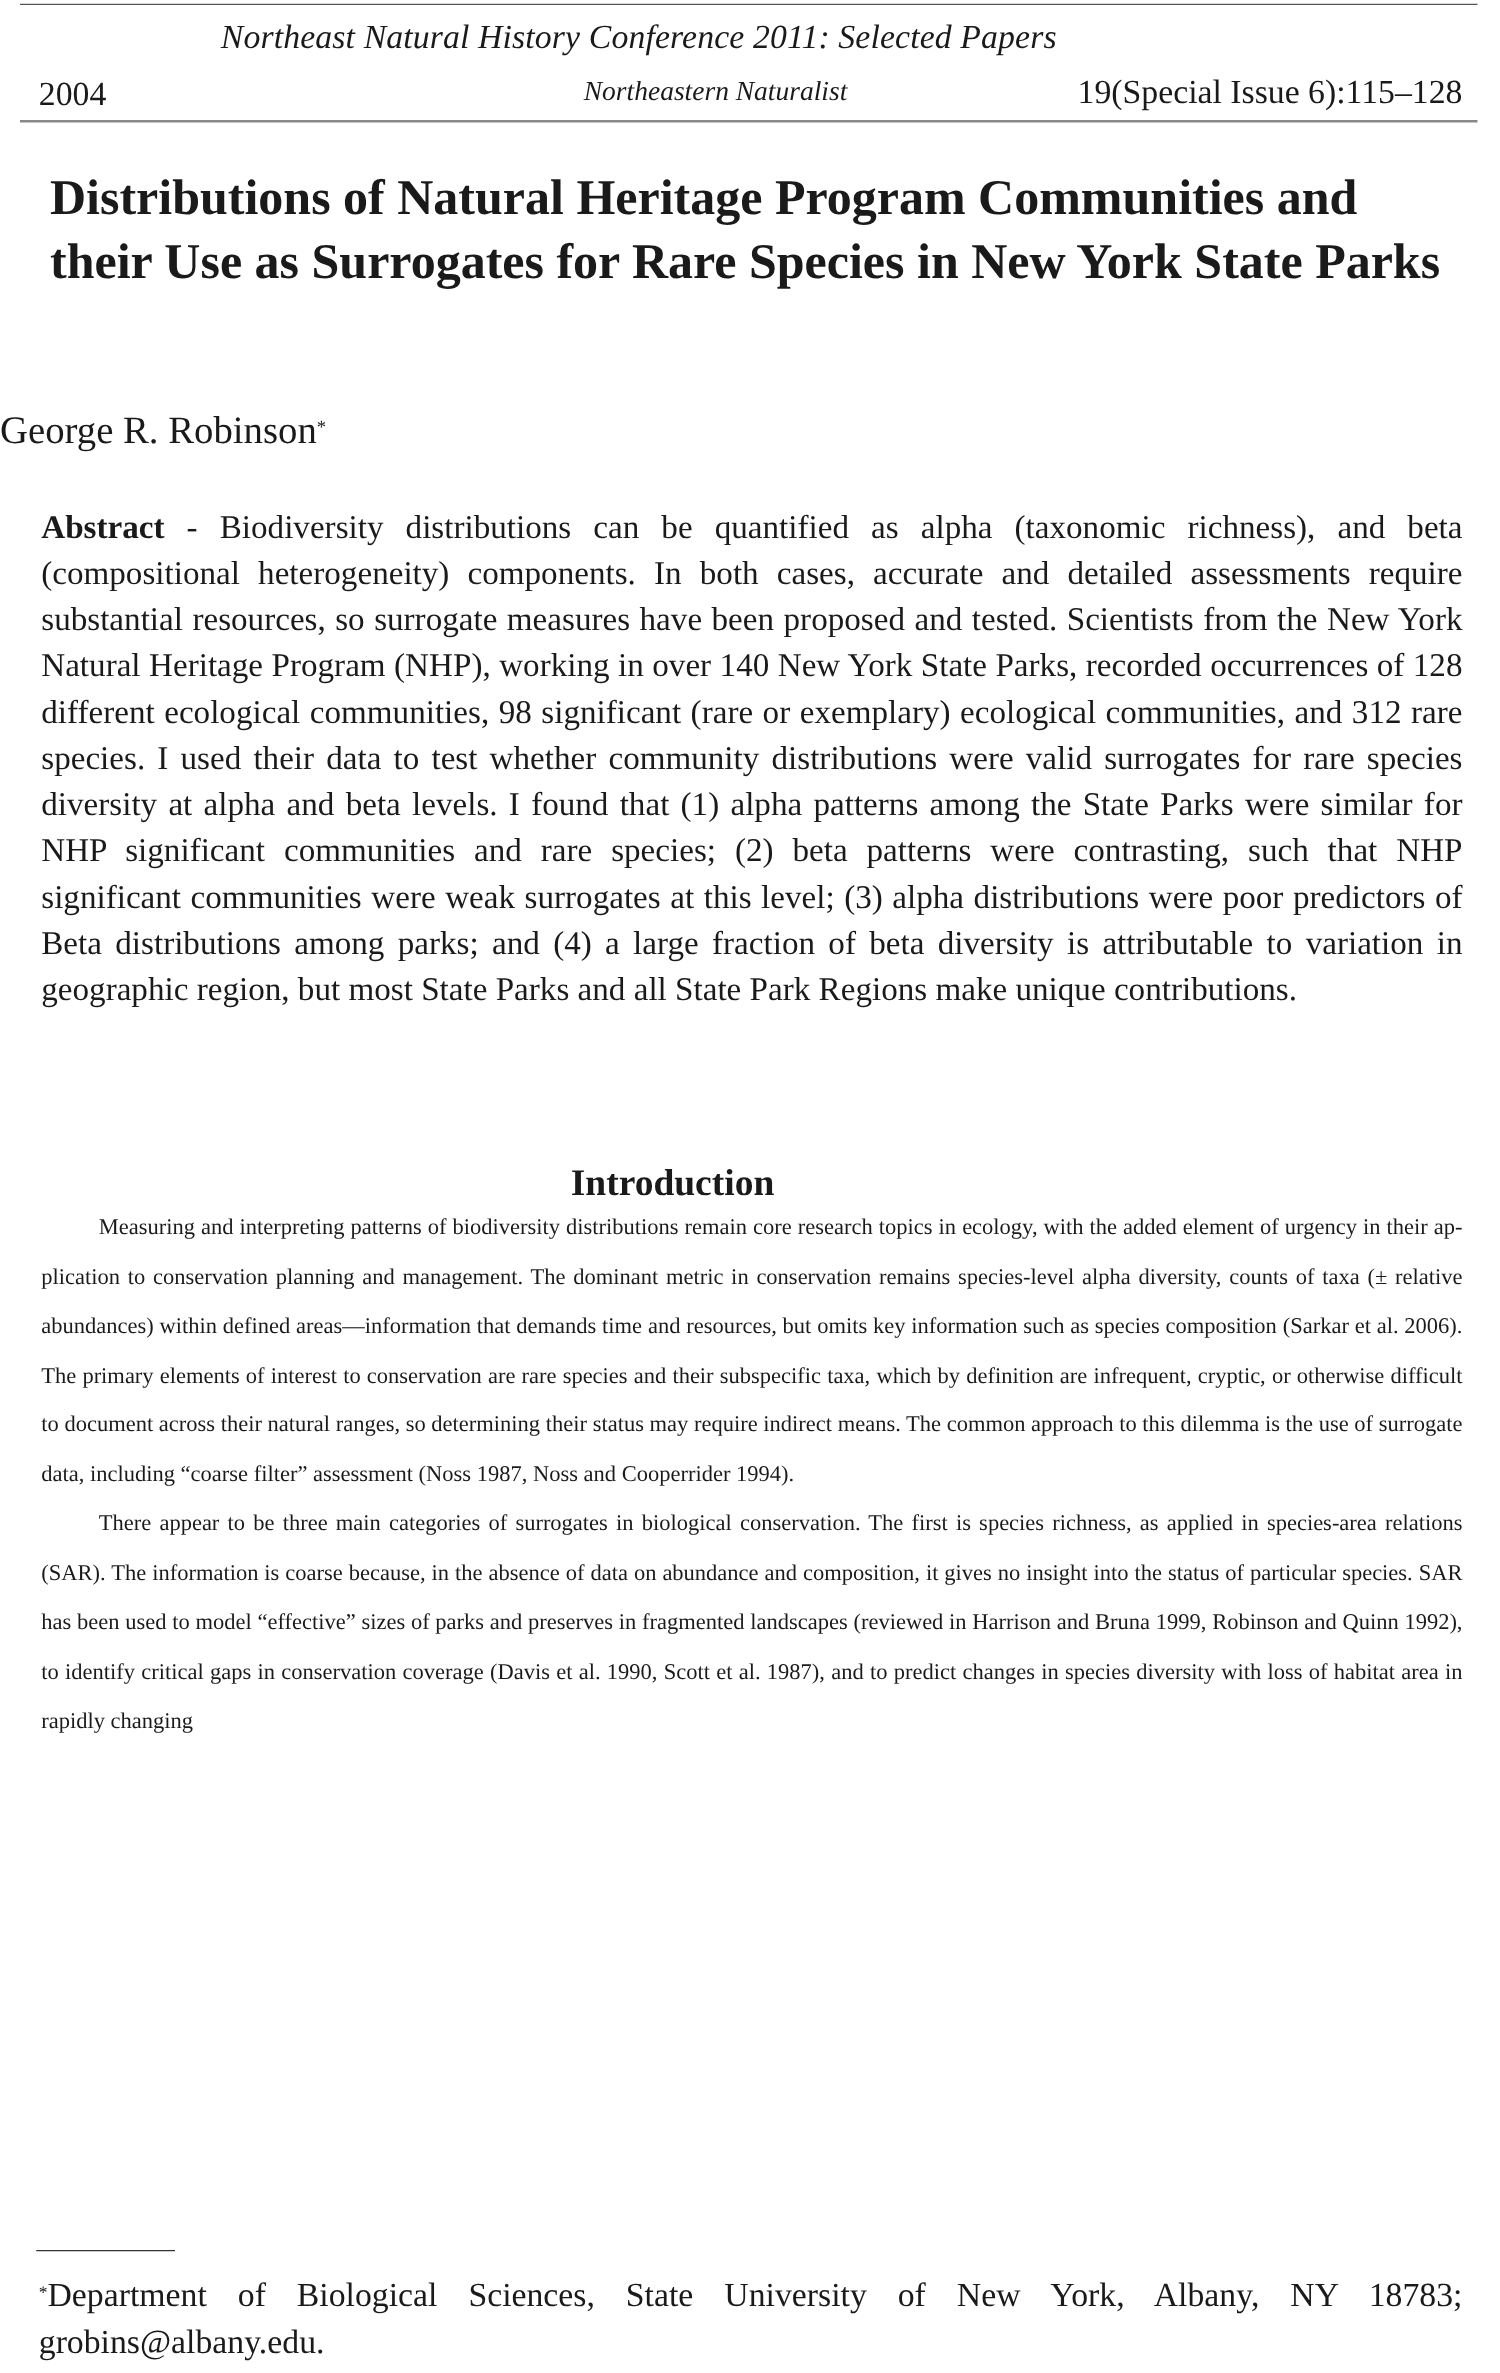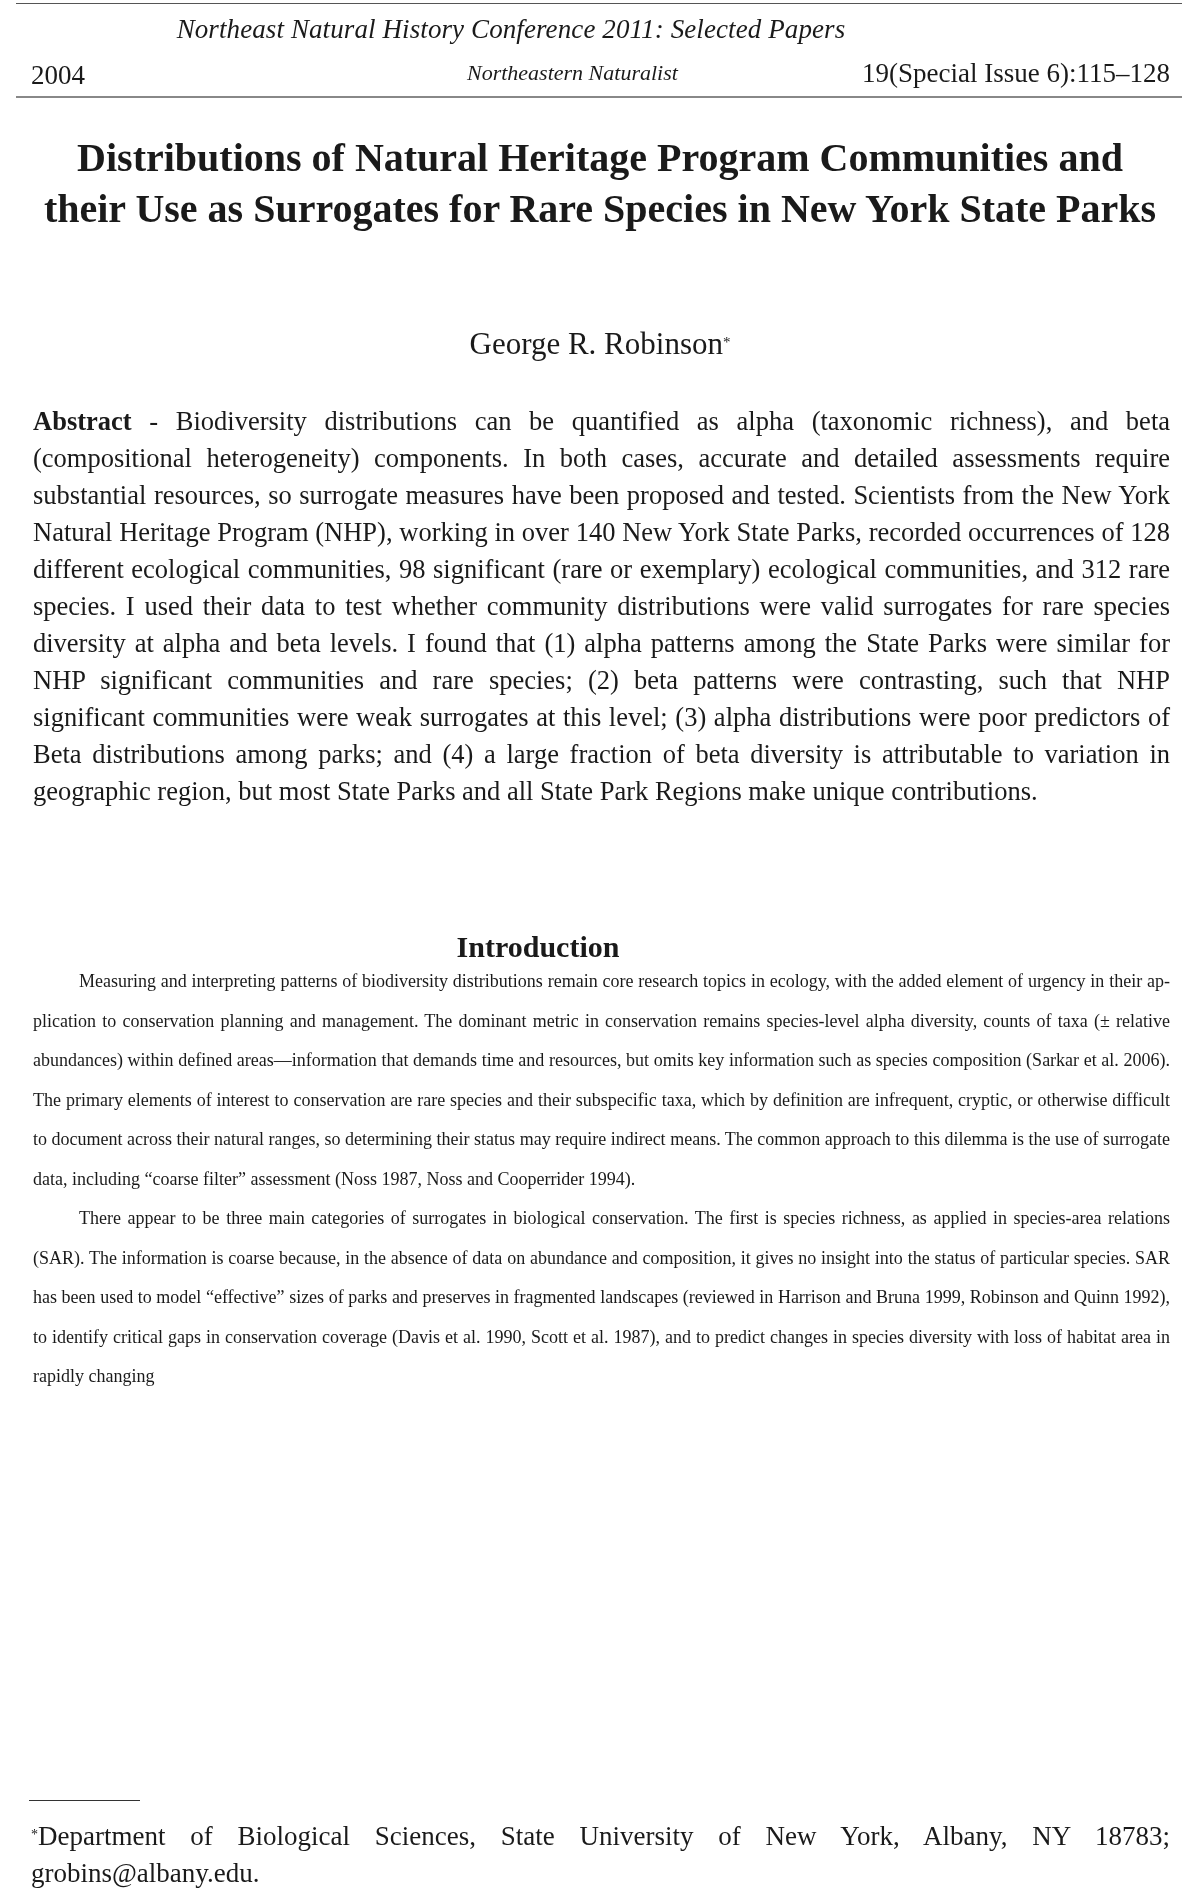--- a/index.html
+++ b/index.html
@@ -64,32 +64,31 @@
       right: 30px;
       top: 56px;
       font-size: 27px;
       line-height: 34px;
     }
     .title {
       position: absolute;
       left: 40px;
       top: 132px;
       width: 1120px;
-      text-align: center;
       font-weight: bold;
       font-size: 40px;
       line-height: 51px;
       margin: 0;
     }
     .author {
       position: absolute;
       left: 0;
       top: 325px;
       width: 1200px;
-      text-align: center;
+      text-align: left;
       font-size: 31px;
       line-height: 38px;
     }
     .author sup {
       font-size: 15px;
       vertical-align: top;
       position: relative;
       top: -2px;
     }
     .abstract {

